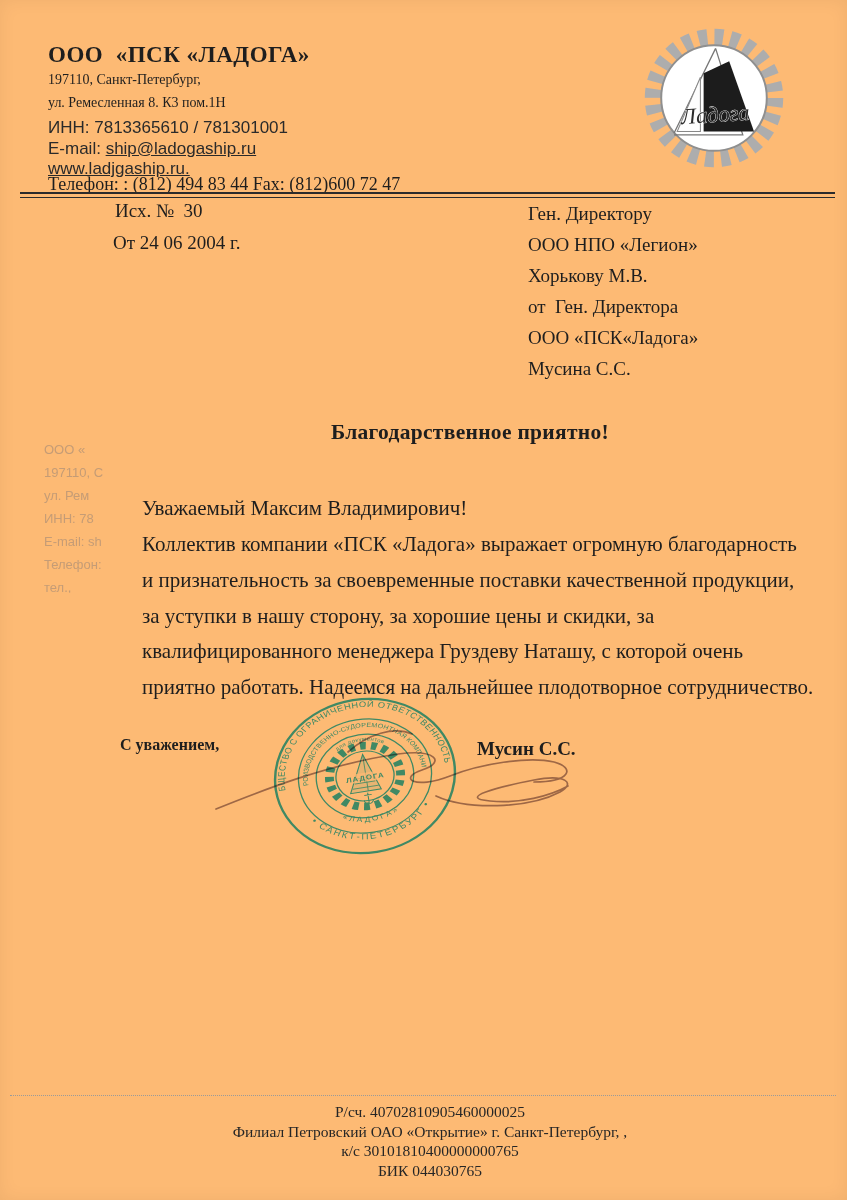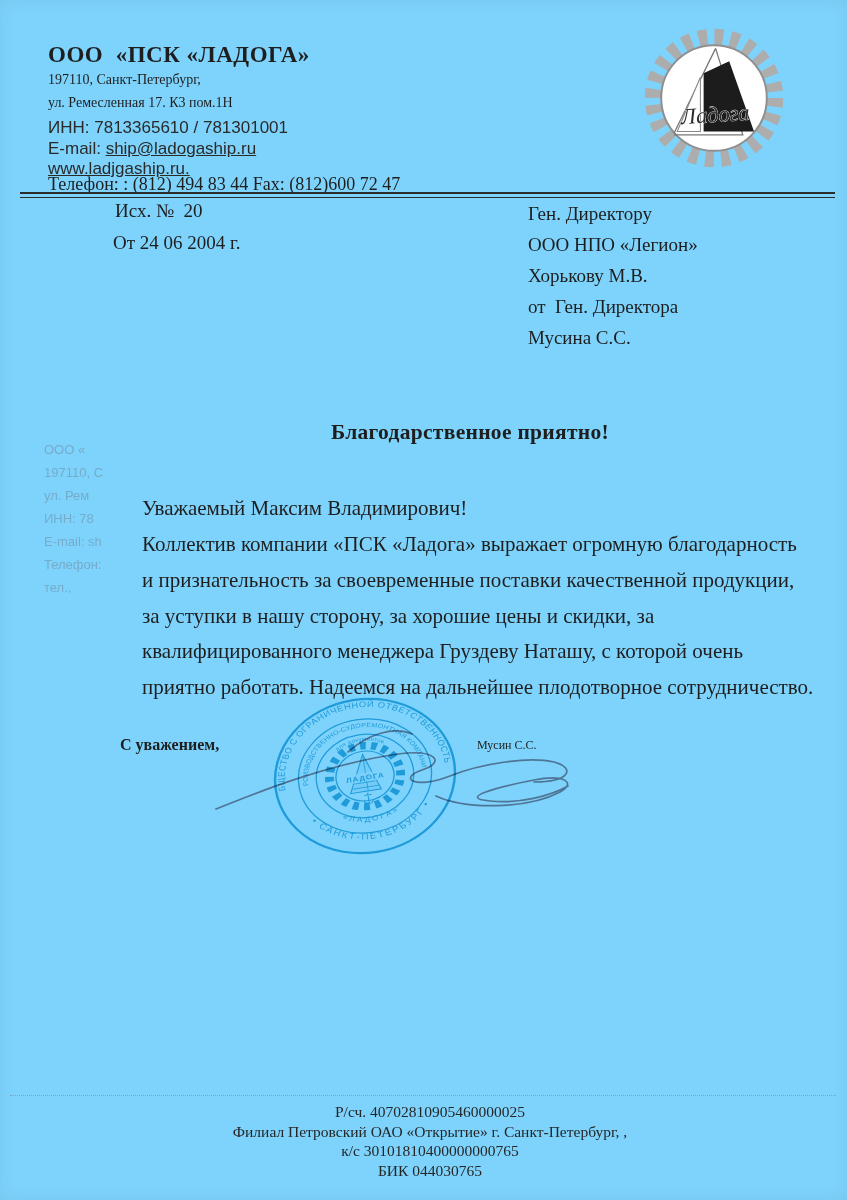--- a/index.html
+++ b/index.html
@@ -1,18 +1,18 @@
 <!DOCTYPE html>
 <html><head>
 <meta charset="utf-8">
 <style>
   html,body{margin:0;padding:0;background:#e8e8e8;}
   .page{
     position:relative;width:847px;height:1200px;margin:0 auto;
-    background:#7dd3fc;overflow:hidden;
+    background:#fdba74;overflow:hidden;
     font-family:"Liberation Serif",serif;color:#1e1e1e;
     box-shadow:inset 0 0 18px rgba(0,0,0,0.06);
   }
   .abs{position:absolute;}
   .serif{font-family:"Liberation Serif",serif;}
   .sans{font-family:"Liberation Sans",sans-serif;}
   .pre{white-space:pre;}
   
   .company{left:48px;top:42px;font-size:23px;font-weight:bold;letter-spacing:.5px;}
   .h-line{left:48px;font-size:14px;}
@@ -29,62 +29,63 @@
   
   .title{left:120px;top:420px;width:700px;text-align:center;font-size:21.5px;font-weight:bold;letter-spacing:.3px;}
   
   .ghost{left:44px;top:438px;width:95px;height:155px;overflow:hidden;
          color:rgba(105,108,120,.38);font-size:13px;line-height:23px;
          filter:blur(.4px);font-family:Liberation Sans, sans-serif;white-space:nowrap;}
   
   .bodyline{left:142px;width:690px;font-size:21px;}
   
   .closing{left:120px;top:736px;font-size:16px;font-weight:bold;}
-  .signer{left:477px;top:738px;font-size:12px;}
+  .signer{left:477px;top:738px;font-size:19px;font-weight:bold;}
   .stamp{left:271px;top:696px;width:188px;height:160px;mix-blend-mode:multiply;transform:rotate(-9deg);opacity:.92;}
   .signature{left:198px;top:712px;width:392px;height:115px;mix-blend-mode:multiply;}
   
   .dotrule{left:10px;top:1095px;width:826px;border-top:1.5px dotted #9a9a9a;}
   .footer{left:0;top:1102px;width:860px;text-align:center;font-size:15.5px;line-height:19.5px;color:#262626;}
 </style>
 </head>
 <body>
 
 <div class="page">
 
   <div class="abs company serif pre">ООО  «ПСК «ЛАДОГА»</div>
   <div class="abs h-line serif" style="top:72px">197110, Санкт-Петербург,</div>
-  <div class="abs h-line serif" style="top:95px">ул. Ремесленная 17. К3 пом.1Н</div>
+  <div class="abs h-line serif" style="top:95px">ул. Ремесленная 8. К3 пом.1Н</div>
   <div class="abs h-sans sans" style="top:118px">ИНН: 7813365610 / 781301001</div>
   <div class="abs h-sans sans" style="top:139px"><span class="pre">E-mail: </span><span class="u">ship@ladogaship.ru</span></div>
   <div class="abs h-sans sans u" style="top:159px">www.ladjgaship.ru.</div>
   <div class="abs h-line serif" style="top:174px;font-size:18px">Телефон: : (812) 494 83 44 Fax: (812)600 72 47</div>
 
   <div class="abs logo">
     <svg width="160" height="152" viewBox="-100 -95 200 190">
       <circle cx="0" cy="0" r="76" fill="none" stroke="#bdbdbd" stroke-width="21" stroke-dasharray="10.8 9.1"></circle>
       <circle cx="0" cy="0" r="76" fill="none" stroke="#8f8f8f" stroke-width="21" stroke-dasharray="10.8 9.1" opacity="0.35"></circle>
       <circle cx="0" cy="0" r="66" fill="#ffffff" stroke="#8f8f8f" stroke-width="2.5"></circle>
       <path d="M2,-62 L-50,44 M2,-62 L36,46 L-50,46" fill="none" stroke="#777" stroke-width="1.6"></path>
       <polygon points="-13,-31 19,-46 50,42 -13,42" fill="#1c1c1c"></polygon>
       <polygon points="-17,-26 -17,42 -46,42" fill="#fdfdfd" stroke="#888" stroke-width="1.3"></polygon>
       <text x="0" y="30" text-anchor="middle" font-size="28" font-style="italic" font-family="Liberation Serif, serif" fill="#2b2b2b" stroke="#ffffff" stroke-width="0.9" paint-order="stroke" transform="rotate(-4)">Ладога</text>
     </svg>
   </div>
 
   <div class="abs rule2"></div>
 
-  <div class="abs ref1 serif pre">Исх. №  20</div>
+  <div class="abs ref1 serif pre">Исх. №  30</div>
   <div class="abs ref2 serif">От 24 06 2004 г.</div>
 
   <div class="abs rcpt serif">
     <div class="pre">Ген. Директору</div>
     <div class="pre">ООО НПО «Легион»</div>
     <div class="pre">Хорькову М.В.</div>
     <div class="pre">от  Ген. Директора</div>
+    <div class="pre">ООО «ПСК«Ладога»</div>
     <div class="pre">Мусина С.С.</div>
   </div>
 
   <div class="abs title serif">Благодарственное приятно!</div>
 
   <div class="abs ghost">
     <div>ООО «</div>
     <div>197110, С</div>
     <div>ул. Рем</div>
     <div>ИНН: 78</div>

